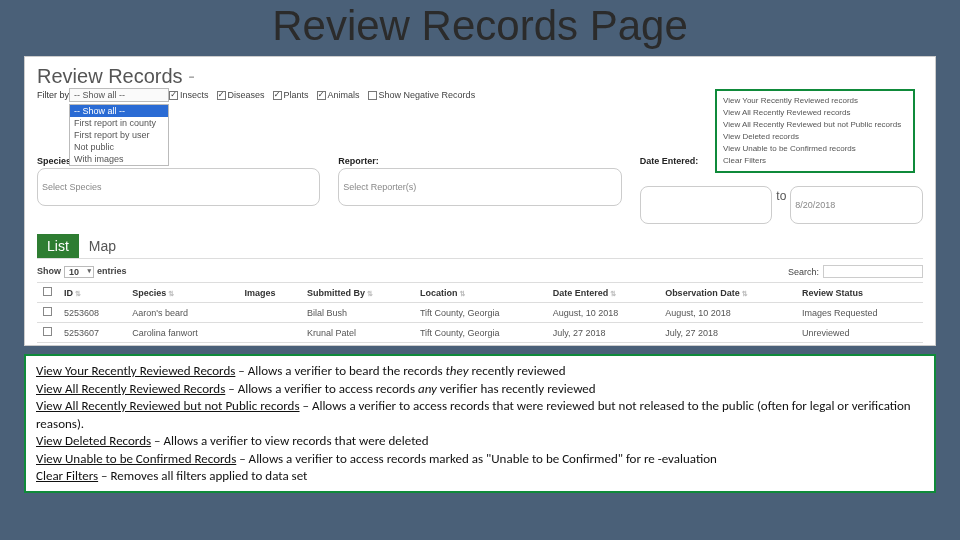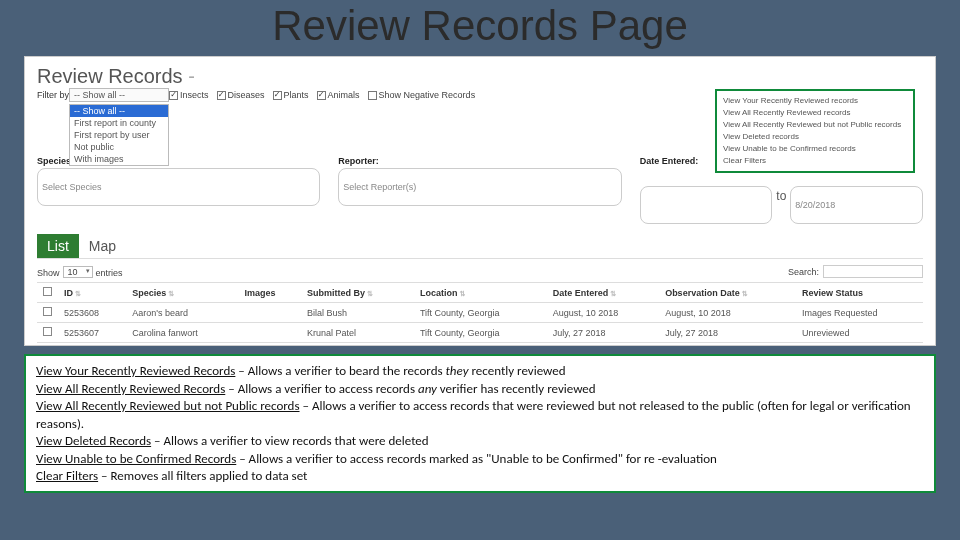--- a/index.html
+++ b/index.html
@@ -26,21 +26,21 @@
   .field { flex: 1; }
   .field-label { font-size: 9px; font-weight: bold; color: #222; margin-bottom: 2px; }
   .field-input { border: 1px solid #ccc; border-radius: 8px; padding: 13px 4px; font-size: 9px; color: #888; background: #fff; }
   .date-group { display: flex; gap: 4px; align-items: center; }
   .date-group .field-input { flex: 1; margin-top: 18px; }
   .date-to { font-size: 12px; color: #555; }
   .tabs { margin-top: 10px; display: flex; border-bottom: 1px solid #ddd; }
   .tab { padding: 4px 10px; font-size: 14px; color: #555; }
   .tab.active { background: #2e7d32; color: #fff; }
   .table-ctrl { display: flex; justify-content: space-between; align-items: center; margin-top: 6px; font-size: 9px; color: #444; }
-  .entries-select { display: inline-flex; align-items: flex-end; gap: 3px; }
+  .entries-select { display: inline-flex; align-items: flex-start; gap: 3px; font-weight: bold; }
   .entries-select .sel-box { border: 1px solid #bbb; padding: 0 14px 0 4px; position: relative; }
   .entries-select .sel-box::after { content: "▾"; position: absolute; right: 2px; font-size: 7px; color: #666; }
   .search-box { border: 1px solid #ccc; width: 100px; height: 13px; }
   table { width: 100%; border-collapse: collapse; margin-top: 4px; font-size: 9px; }
   th, td { border-top: 1px solid #ddd; border-bottom: 1px solid #ddd; padding: 4px 6px; text-align: left; color: #555; }
   th { font-weight: bold; color: #333; }
   .sort { color: #bbb; font-size: 7px; padding-left: 2px; }
   th .chkcell, td .chkcell { width: 9px; height: 9px; border: 1px solid #888; display: inline-block; }
   .legend { margin: 0 24px; border: 2px solid #0f8a3a; background: #fff; padding: 6px 10px; font-size: 13px; line-height: 1.35; color: #111; font-family: Calibri, Arial, sans-serif; }
   .legend .term { text-decoration: underline; }

